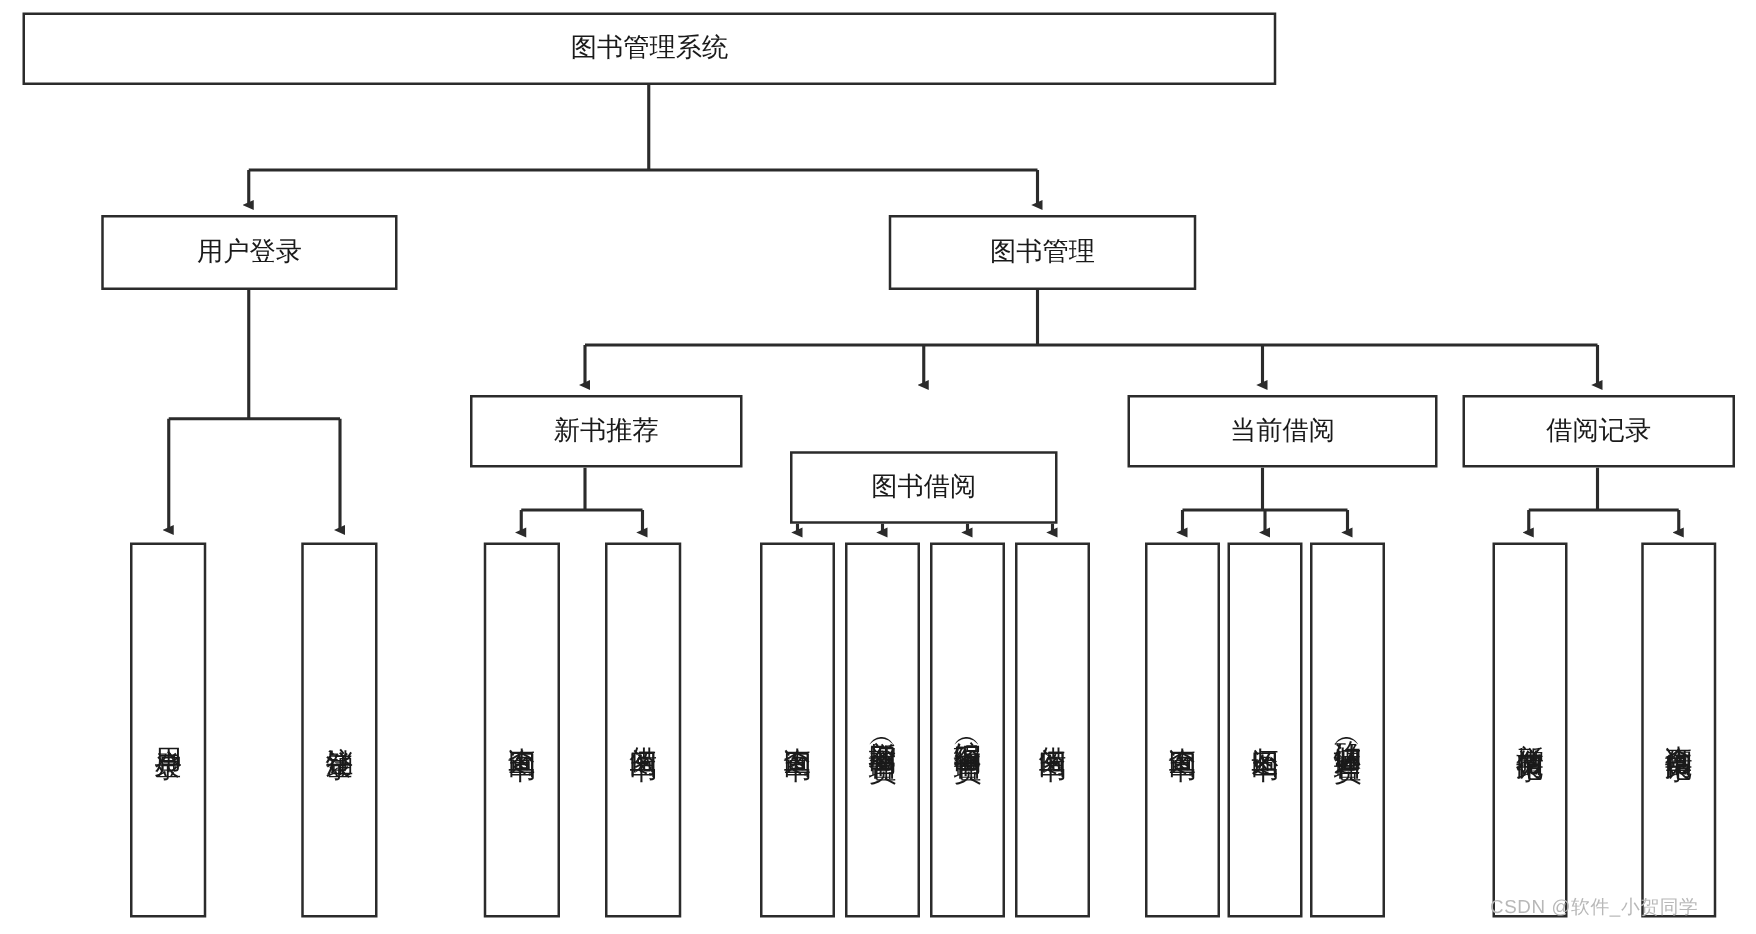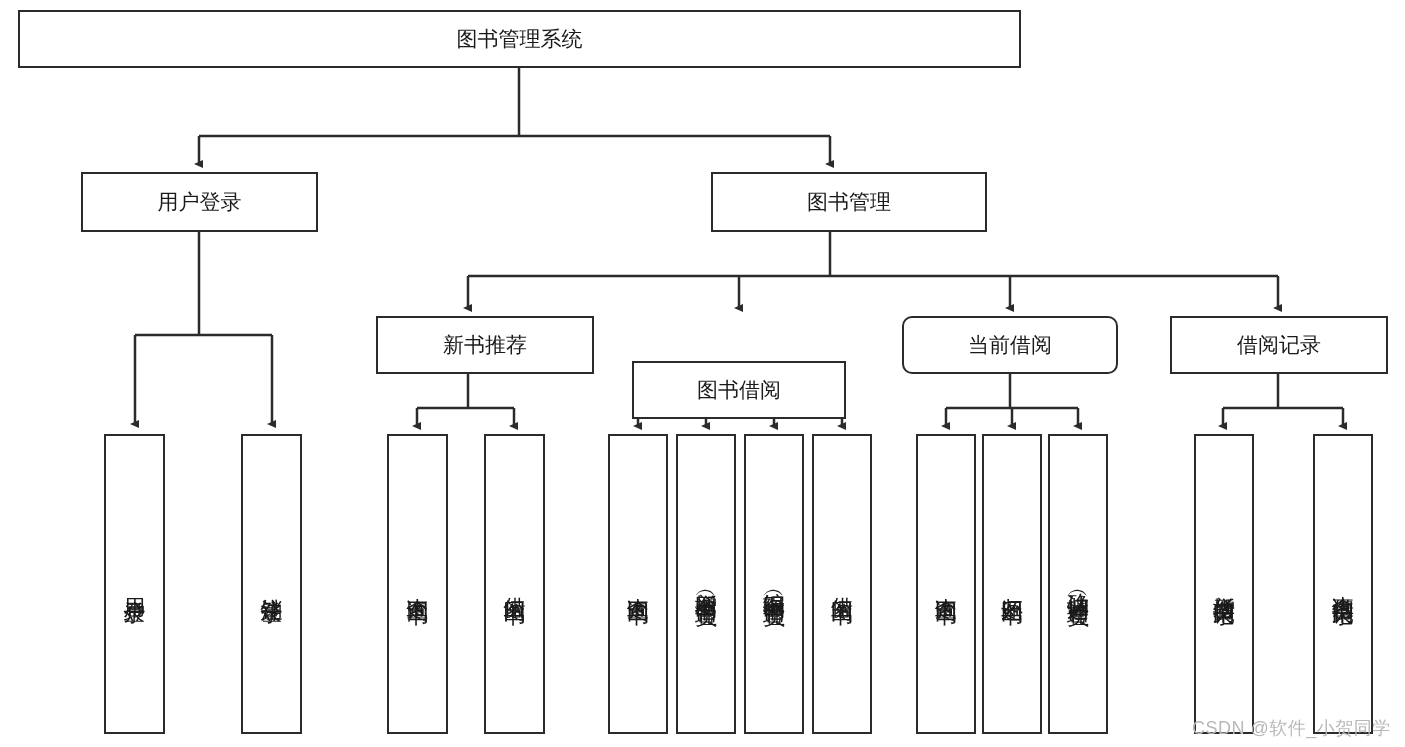--- a/index.html
+++ b/index.html
@@ -50,21 +50,21 @@
   .node.vertical .label {
     writing-mode: vertical-rl;
     text-orientation: upright;
     font-size: 22px;
     letter-spacing: 2px;
     line-height: 1;
   }
   .watermark {
     position: absolute;
     color: #b8b8b8;
-    font-size: 18px;
+    font-size: 15px;
     white-space: nowrap;
     letter-spacing: 0.5px;
   }
 </style>
 </head>
 <body>
 
 <div id="canvas">
 
   <svg class="connectors" viewBox="0 0 1405 747">
@@ -117,31 +117,31 @@
     </g>
   </svg>
 
   <div class="node horizontal" style="left:18px; top:10px; width:1003px; height:58px;">
     <span class="label">图书管理系统</span>
   </div>
 
   <div class="node horizontal" style="left:81px; top:172px; width:237px; height:60px;">
     <span class="label">用户登录</span>
   </div>
-  <div class="node horizontal" style="left:711px; top:172px; width:276px; height:60px;">
+  <div class="node horizontal" style="left:711px; top:172px; width:246px; height:60px;">
     <span class="label">图书管理</span>
   </div>
 
   <div class="node horizontal" style="left:360px; top:316px; width:218px; height:58px;margin-left:16px;">
     <span class="label">新书推荐</span>
   </div>
   <div class="node horizontal" style="left:632px; top:316px; width:214px; height:58px;margin-top:45px;">
     <span class="label">图书借阅</span>
   </div>
-  <div class="node horizontal" style="left:902px; top:316px; width:216px; height:58px;border-radius:10px;">
+  <div class="node horizontal" style="left:902px; top:316px; width:248px; height:58px;">
     <span class="label">当前借阅</span>
   </div>
   <div class="node horizontal" style="left:1170px; top:316px; width:218px; height:58px;">
     <span class="label">借阅记录</span>
   </div>
 
   <div class="node vertical" style="left:104px; top:434px; width:61px; height:300px;">
     <span class="label">用户登录</span>
   </div>
   <div class="node vertical" style="left:241px; top:434px; width:61px; height:300px;">

